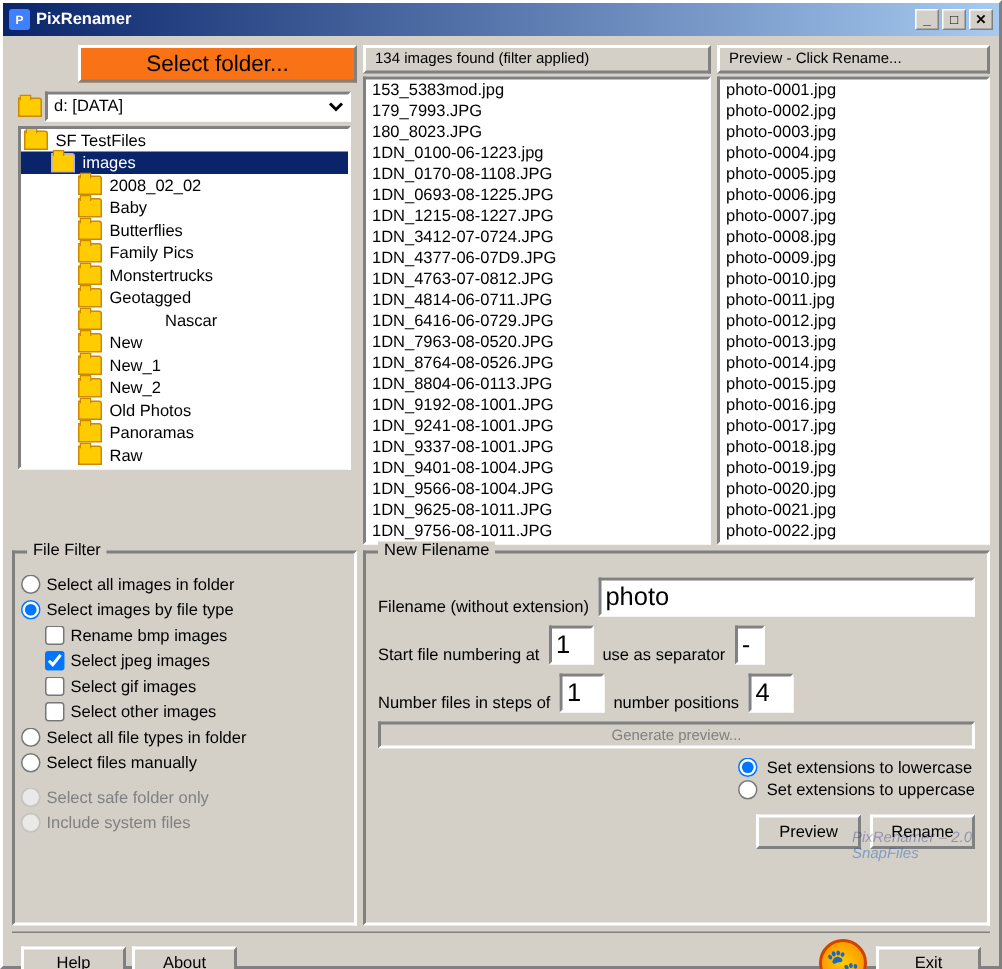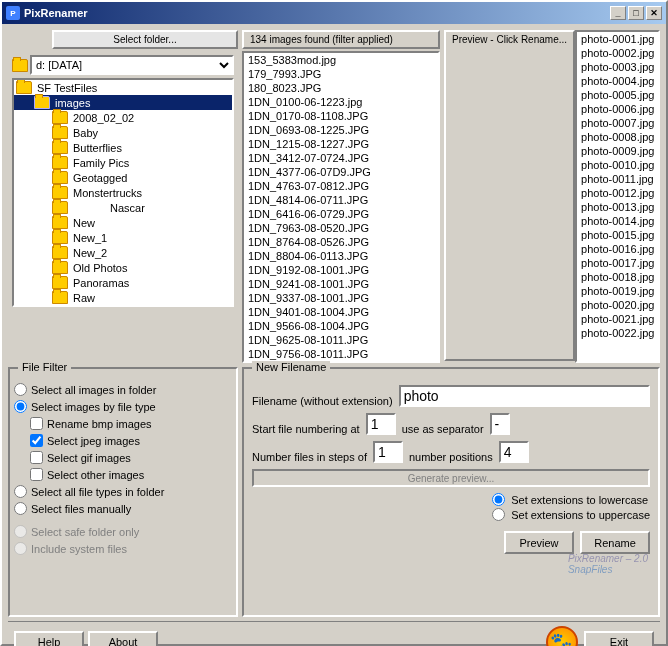--- a/index.html
+++ b/index.html
@@ -81,28 +81,28 @@
       display: flex;
       gap: 4px;
       flex: 1;
     }
     .left-panel {
       width: 230px;
       display: flex;
       flex-direction: column;
     }
     .panel-label {
-      background: #e5e5e5;
+      background: #f97316;
       border: 2px solid;
       border-top-color: #ffffff;
       border-left-color: #ffffff;
       border-right-color: #808080;
       border-bottom-color: #808080;
       padding: 2px 6px;
-      font-size: 10px;
+      font-size: 15px;
       cursor: pointer;
       margin-left: 44px;
     }
     .folder-select-area {
       display: flex;
       flex-direction: column;
       padding: 4px;
       gap: 3px;
     }
     .drive-select {
@@ -183,23 +183,23 @@
       overflow-y: scroll;
       overflow-x: hidden;
       font-size: 11px;
     }
     .file-item {
       padding: 1px 4px;
       cursor: default;
       white-space: nowrap;
     }
     .right-panel {
-      width: 216px;
-      display: flex;
-      flex-direction: row;
+      width: 182px;
+      display: flex;
+      flex-direction: column;
     }
     .preview-list {
       flex: 1;
       border: 2px solid;
       border-top-color: #808080;
       border-left-color: #808080;
       border-right-color: #ffffff;
       border-bottom-color: #ffffff;
       background: white;
       overflow-y: scroll;
@@ -272,21 +272,21 @@
       flex-shrink: 0;
     }
     .text-input {
       border: 2px solid;
       border-top-color: #808080;
       border-left-color: #808080;
       border-right-color: #ffffff;
       border-bottom-color: #ffffff;
       background: white;
       padding: 1px 3px;
-      font-size: 14px;
+      font-size: 17px;
       font-family: Tahoma, Arial, sans-serif;
     }
     .text-input-wide {
       flex: 1;
     }
     .text-input-sm {
       width: 30px;
     }
     .separator-input {
       width: 20px;
@@ -450,27 +450,27 @@
               <div class="tree-item">
                 <span class="tree-indent"></span>
                 <span class="tree-indent"></span>
                 <span class="folder-icon-sm"></span>
                 <span style="margin-left: 3px;">Family Pics</span>
               </div>
               <div class="tree-item">
                 <span class="tree-indent"></span>
                 <span class="tree-indent"></span>
                 <span class="folder-icon-sm"></span>
+                <span style="margin-left: 3px;">Monstertrucks</span>
+              </div>
+              <div class="tree-item">
+                <span class="tree-indent"></span>
+                <span class="tree-indent"></span>
+                <span class="folder-icon-sm"></span>
                 <span style="margin-left: 3px;">Geotagged</span>
-              </div>
-              <div class="tree-item">
-                <span class="tree-indent"></span>
-                <span class="tree-indent"></span>
-                <span class="folder-icon-sm"></span>
-                <span style="margin-left: 3px;">Monstertrucks</span>
               </div>
               <div class="tree-item">
                 <span class="tree-indent"></span>
                 <span class="tree-indent"></span>
                 <span class="folder-icon-sm"></span>
                 <span style="margin-left: 3px; padding-left: 37px;">Nascar</span>
               </div>
               <div class="tree-item">
                 <span class="tree-indent"></span>
                 <span class="tree-indent"></span>

